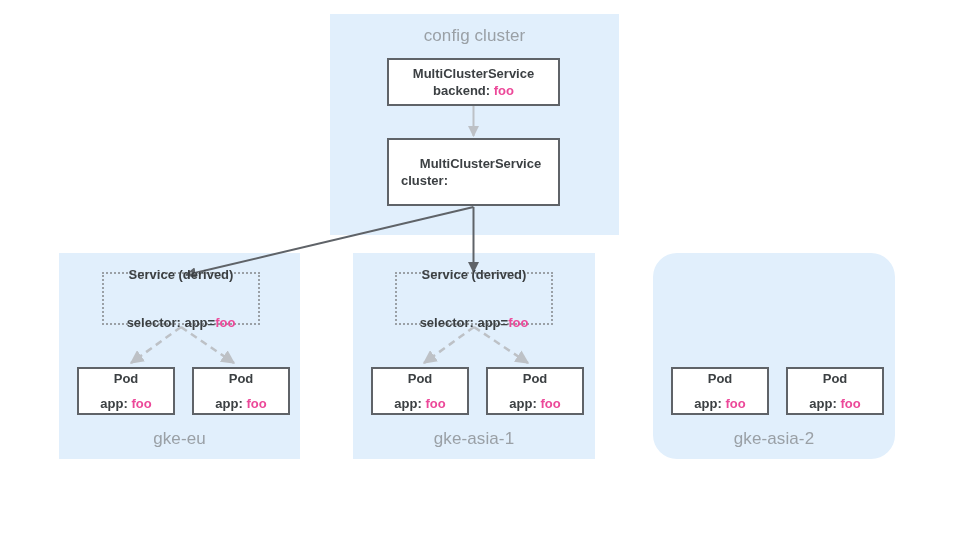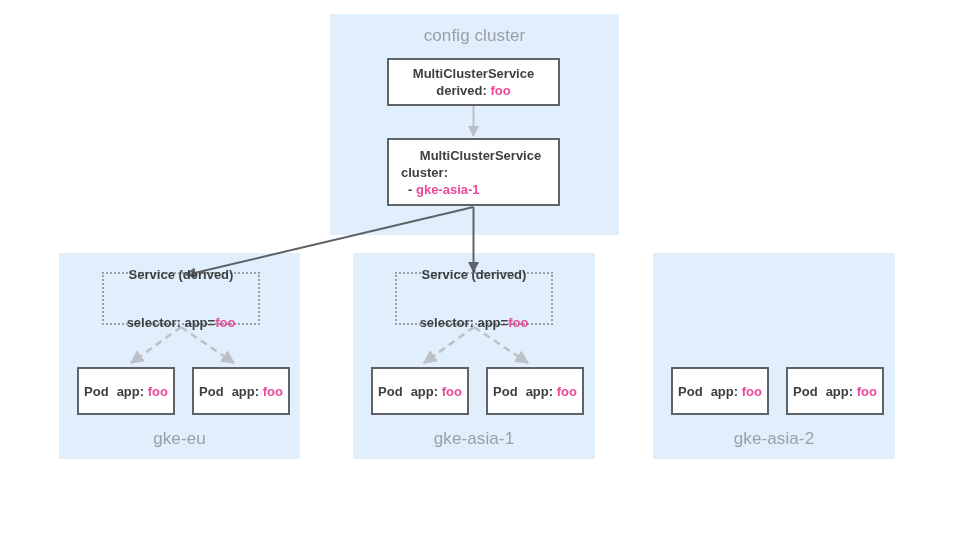--- a/index.html
+++ b/index.html
@@ -39,21 +39,21 @@
     font-weight: 400;
     letter-spacing: 0.1px;
     white-space: nowrap;
   }
   .panel-title.top  { top: 12px; }
   .panel-title.bottom { bottom: 10px; }
 
   #panel-config   { left: 330px; top: 14px;  width: 289px; height: 221px; }
   #panel-gke-eu   { left: 59px;  top: 253px; width: 241px; height: 206px; }
   #panel-gke-asia-1 { left: 353px; top: 253px; width: 242px; height: 206px; }
-  #panel-gke-asia-2 { left: 653px; top: 253px; width: 242px; height: 206px; }
+  #panel-gke-asia-2 { left: 653px; top: 253px; width: 242px; height: 206px; border-radius: 24px; }
 
   
   .box {
     position: absolute;
     box-sizing: border-box;
     background: #ffffff;
     border: 2px solid #5f6368;
     color: #3c4043;
     font-size: 13px;
     font-weight: bold;
@@ -96,21 +96,21 @@
   .pod {
     position: absolute;
     box-sizing: border-box;
     background: #ffffff;
     border: 2px solid #5f6368;
     color: #3c4043;
     font-size: 13px;
     font-weight: bold;
     line-height: 17px;
     display: flex;
-    flex-direction: row;
+    flex-direction: column;
     justify-content: center;
     align-items: center;
     gap: 8px;
   }
   #pod-eu-0     { left: 77px;  top: 367px; width: 98px; height: 48px; }
   #pod-eu-1     { left: 192px; top: 367px; width: 98px; height: 48px; }
   #pod-asia1-0  { left: 371px; top: 367px; width: 98px; height: 48px; }
   #pod-asia1-1  { left: 486px; top: 367px; width: 98px; height: 48px; }
   #pod-asia2-0  { left: 671px; top: 367px; width: 98px; height: 48px; }
   #pod-asia2-1  { left: 786px; top: 367px; width: 98px; height: 48px; }
@@ -167,32 +167,28 @@
     <line x1="181" y1="327" x2="131" y2="363" stroke="#bdc1c6" stroke-width="2.5" stroke-dasharray="7 5" marker-end="url(#arrow-dash)"></line>
     <line x1="181" y1="327" x2="234" y2="363" stroke="#bdc1c6" stroke-width="2.5" stroke-dasharray="7 5" marker-end="url(#arrow-dash)"></line>
 
     <line x1="474" y1="327" x2="424" y2="363" stroke="#bdc1c6" stroke-width="2.5" stroke-dasharray="7 5" marker-end="url(#arrow-dash)"></line>
     <line x1="474" y1="327" x2="528" y2="363" stroke="#bdc1c6" stroke-width="2.5" stroke-dasharray="7 5" marker-end="url(#arrow-dash)"></line>
   </svg>
 
   <div class="box" id="box-mci">
     <div class="line">MultiClusterService</div>
     <div class="line">
-      <span>derived:</span>
+      <span>backend:</span>
       <span class="blue">foo</span>
     </div>
   </div>
 
   <div class="box" id="box-mcs">
     <div class="line title">MultiClusterService</div>
     <div class="line left">cluster:</div>
-    <div class="line item">
-      <span>-</span>
-      <span class="blue">gke-asia-1</span>
-    </div>
   </div>
 
   <div class="dotted" id="svc-gke-eu">
     <div class="line">Service (derived)</div>
     <div class="line">
       <span>selector: app=</span><span class="blue">foo</span>
     </div>
   </div>
 
   <div class="dotted" id="svc-gke-asia-1">

